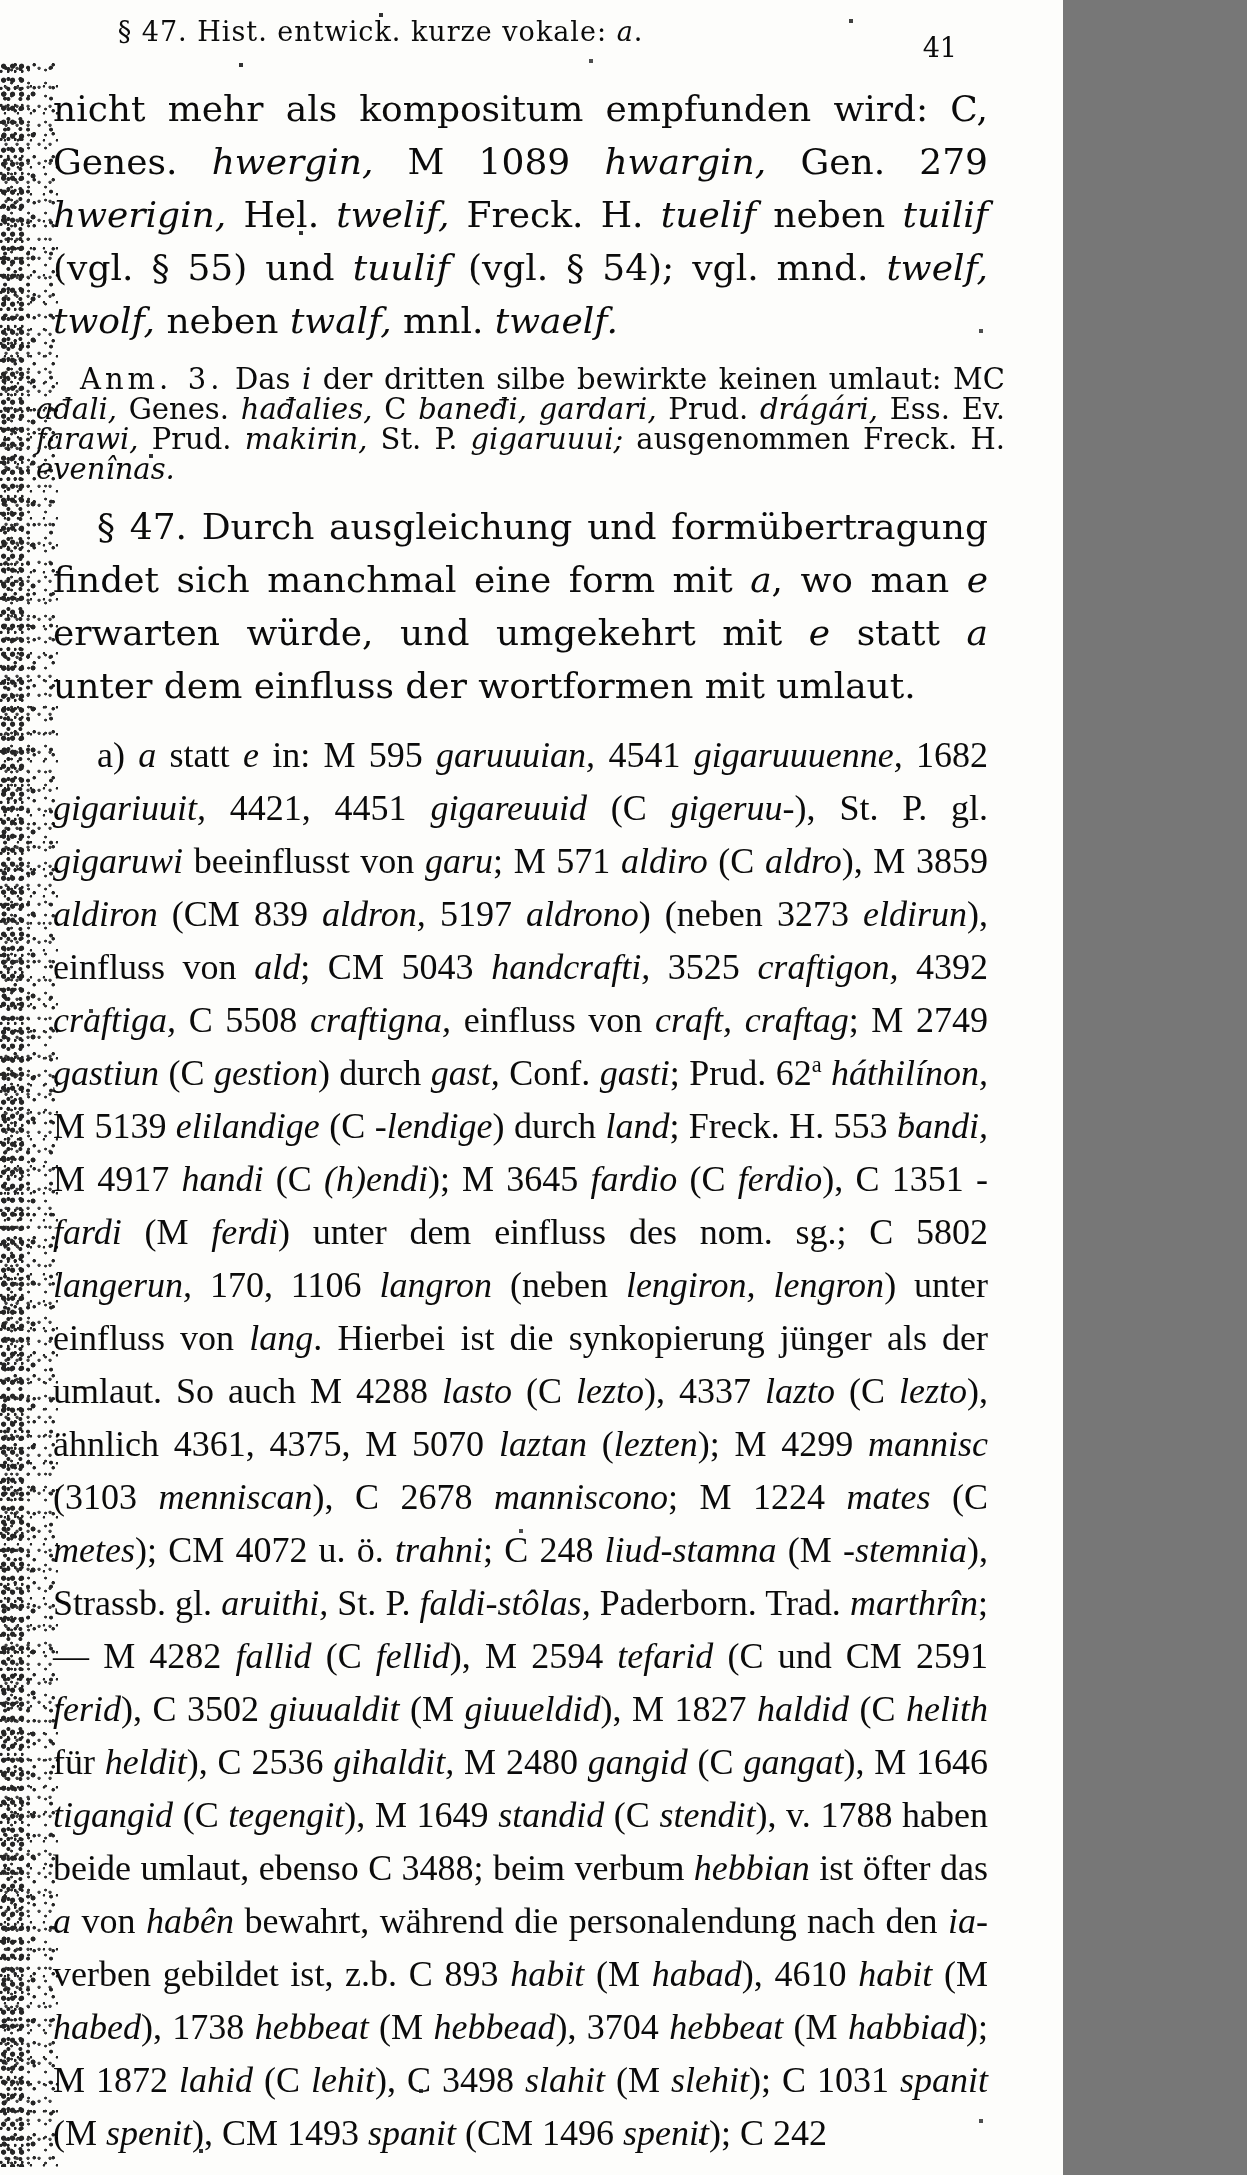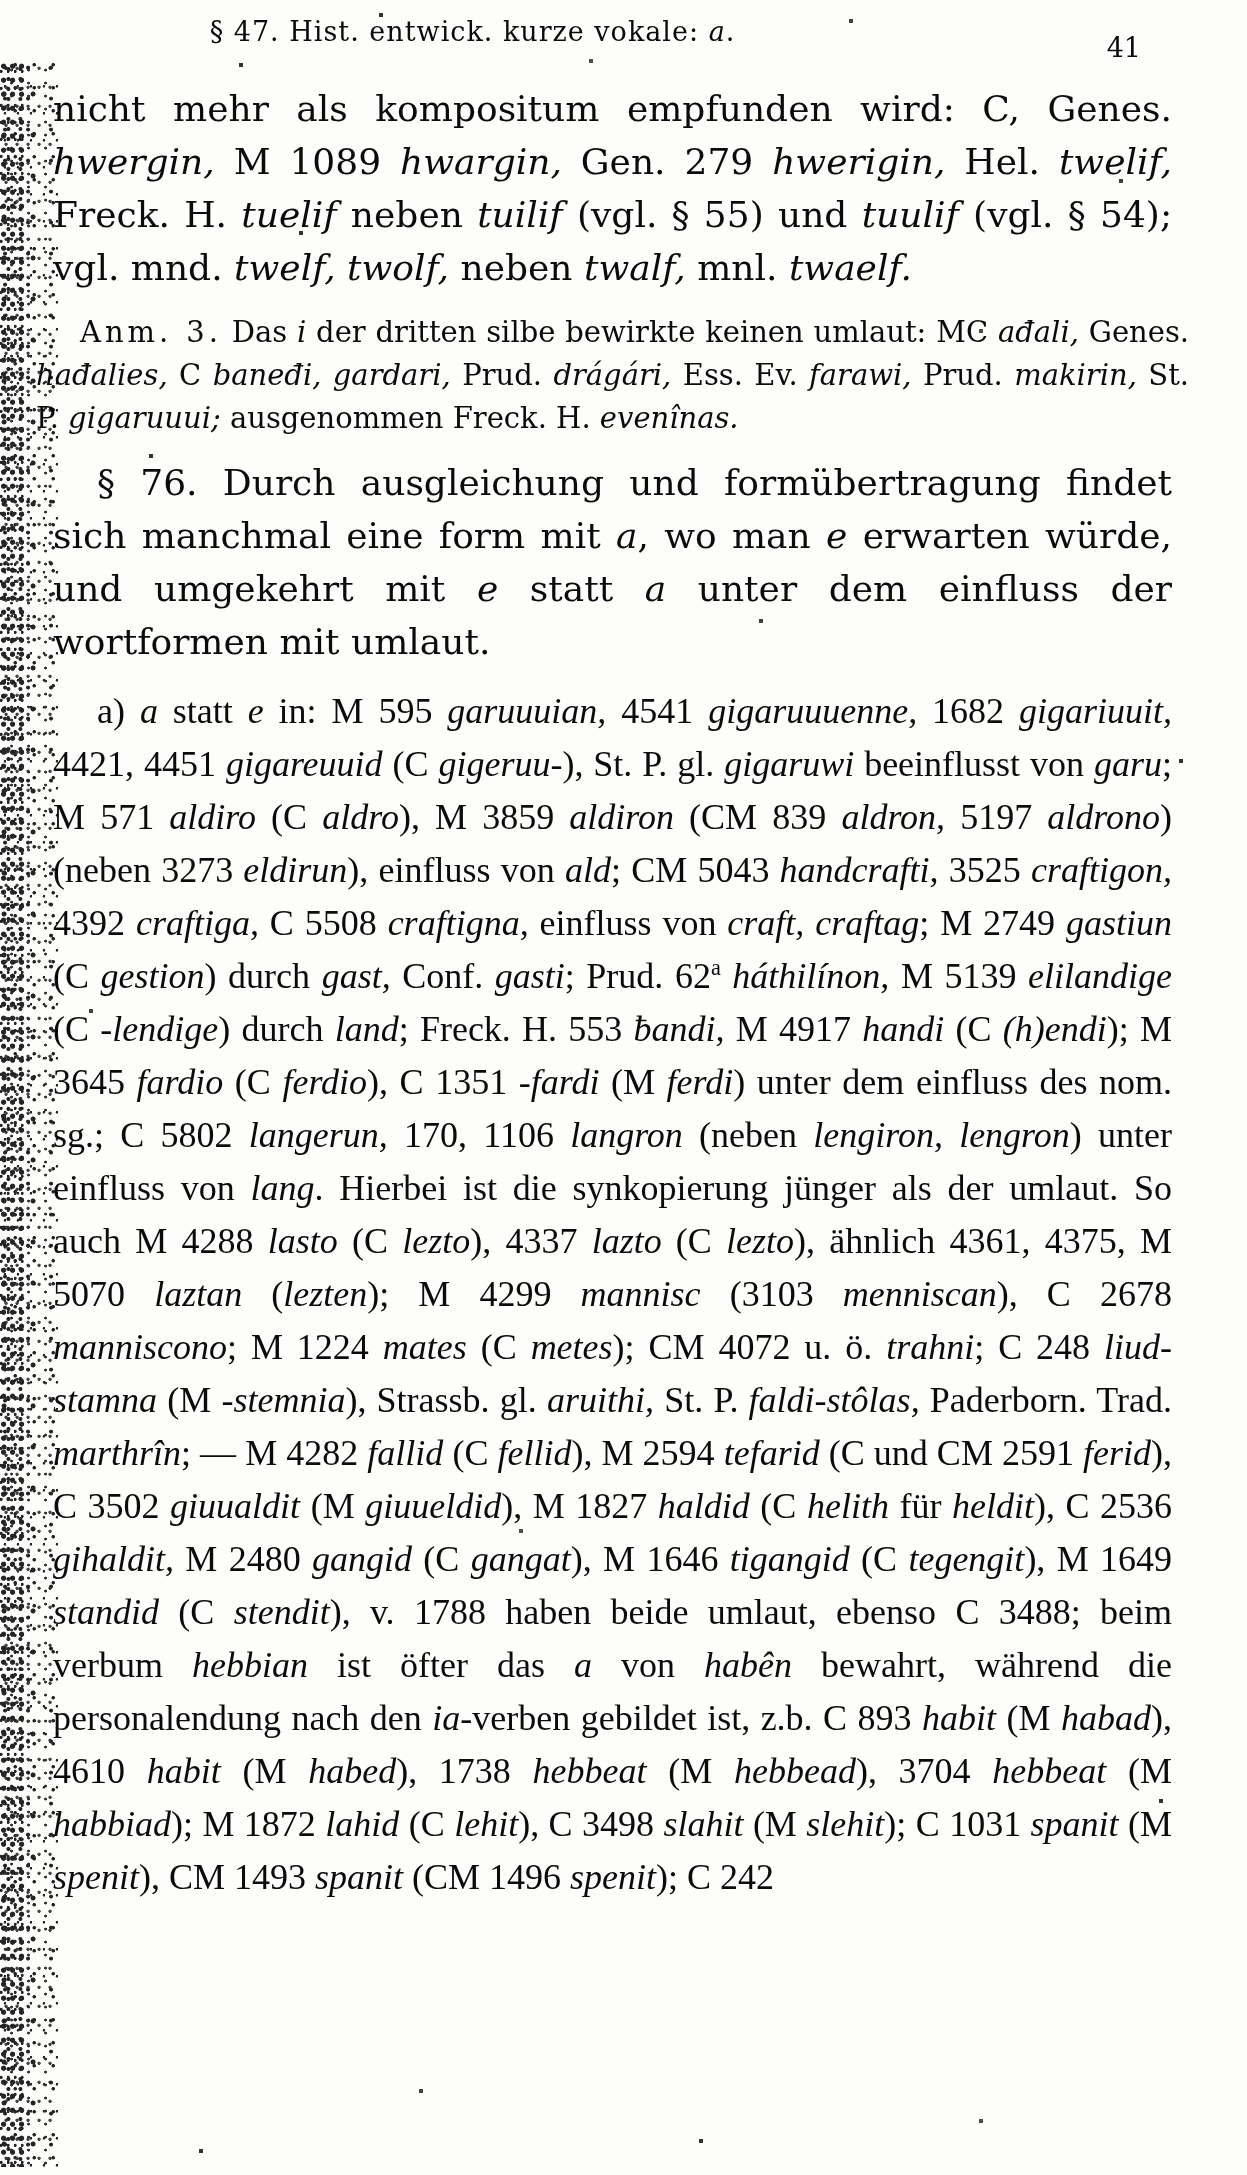--- a/index.html
+++ b/index.html
@@ -1,35 +1,35 @@
 <!DOCTYPE html>
 <html><head>
 <meta charset="utf-8">
 <style>
   html,body{margin:0;padding:0;background:#777;}
   .page{
     position:relative;
-    width:1247px;height:2175px;
+    width:1063px;height:2175px;
     background:#fdfdfb;
     color:#0b0b0b;
     font-family:"DejaVu Serif","Liberation Serif",serif;
     overflow:hidden;
     box-sizing:border-box;
     padding:16px 58px 0 36px;
   }
   
   .running-head{position:relative;height:44px;font-size:27px;margin-bottom:22px;}
   .head-title{position:absolute;left:50%;transform:translateX(-50%);margin-left:-140px;white-space:nowrap;letter-spacing:1px;}
   .page-num{position:absolute;right:48px;top:16px;}
   
   .para{font-size:36px;line-height:53px;text-align:justify;margin:17px;text-indent:44px;}
   .para.first{text-indent:0;}
   .para.s47{margin-top:10px;}
   .para.lista{margin-top:6px;font-family:Liberation Serif, serif;}
-  .note{font-size:29px;line-height:43px;text-align:justify;margin:14px 0 16px 0;text-indent:44px;}
+  .note{font-size:29px;line-height:30px;text-align:justify;margin:14px 0 16px 0;text-indent:44px;}
   .it{font-style:italic;}
   .sp{letter-spacing:4px;}
   .sup{vertical-align:super;font-size:0.62em;line-height:0;}
   
   .noise-left{
     position:absolute;left:0;top:62px;bottom:8px;width:58px;
     pointer-events:none;
     background-image:
       radial-gradient(circle at 22% 18%, #000 1.6px, transparent 2.3px),
       radial-gradient(circle at 68% 62%, #111 1.1px, transparent 1.8px),
@@ -70,18 +70,18 @@
   <header class="running-head">
     <span class="head-title"><span>§ 47. Hist. entwick. kurze vokale: </span><span class="it">a</span><span>.</span></span>
     <span class="page-num">41</span>
   </header>
 
   <main>
     <p class="para first"><span>nicht mehr als kompositum empfunden wird: C, Genes. </span><span class="it">hwergin,</span><span> M 1089 </span><span class="it">hwargin,</span><span> Gen. 279 </span><span class="it">hwerigin,</span><span> Hel. </span><span class="it">twelif,</span><span> Freck. H. </span><span class="it">tuelif</span><span> neben </span><span class="it">tuilif</span><span> (vgl. § 55) und </span><span class="it">tuulif</span><span> (vgl. § 54); vgl. mnd. </span><span class="it">twelf, twolf,</span><span> neben </span><span class="it">twalf,</span><span> mnl. </span><span class="it">twaelf.</span></p>
 
     <p class="note"><span class="sp">Anm. 3.</span><span> Das </span><span class="it">i</span><span> der dritten silbe bewirkte keinen umlaut: MC </span><span class="it">ađali,</span><span> Genes. </span><span class="it">hađalies,</span><span> C </span><span class="it">baneđi, gardari,</span><span> Prud. </span><span class="it">drágári,</span><span> Ess. Ev. </span><span class="it">farawi,</span><span> Prud. </span><span class="it">makirin,</span><span> St. P. </span><span class="it">gigaruuui;</span><span> ausgenommen Freck. H. </span><span class="it">evenînas.</span></p>
 
-    <p class="para s47"><span>§ 76. Durch ausgleichung und formübertragung findet sich manchmal eine form mit </span><span class="it">a</span><span>, wo man </span><span class="it">e</span><span> erwarten würde, und umgekehrt mit </span><span class="it">e</span><span> statt </span><span class="it">a</span><span> unter dem einfluss der wortformen mit umlaut.</span></p>
+    <p class="para s47"><span>§ 47. Durch ausgleichung und formübertragung findet sich manchmal eine form mit </span><span class="it">a</span><span>, wo man </span><span class="it">e</span><span> erwarten würde, und umgekehrt mit </span><span class="it">e</span><span> statt </span><span class="it">a</span><span> unter dem einfluss der wortformen mit umlaut.</span></p>
 
     <p class="para lista"><span>a) </span><span class="it">a</span><span> statt </span><span class="it">e</span><span> in: M 595 </span><span class="it">garuuuian,</span><span> 4541 </span><span class="it">gigaruuuenne,</span><span> 1682 </span><span class="it">gigariuuit,</span><span> 4421, 4451 </span><span class="it">gigareuuid</span><span> (C </span><span class="it">gigeruu-</span><span>), St. P. gl. </span><span class="it">gigaruwi</span><span> beeinflusst von </span><span class="it">garu</span><span>; M 571 </span><span class="it">aldiro</span><span> (C </span><span class="it">aldro</span><span>), M 3859 </span><span class="it">aldiron</span><span> (CM 839 </span><span class="it">aldron,</span><span> 5197 </span><span class="it">aldrono</span><span>) (neben 3273 </span><span class="it">eldirun</span><span>), einfluss von </span><span class="it">ald</span><span>; CM 5043 </span><span class="it">handcrafti,</span><span> 3525 </span><span class="it">craftigon,</span><span> 4392 </span><span class="it">craftiga,</span><span> C 5508 </span><span class="it">craftigna,</span><span> einfluss von </span><span class="it">craft, craftag</span><span>; M 2749 </span><span class="it">gastiun</span><span> (C </span><span class="it">gestion</span><span>) durch </span><span class="it">gast,</span><span> Conf. </span><span class="it">gasti</span><span>; Prud. 62</span><span class="sup">a</span><span> </span><span class="it">háthilínon,</span><span> M 5139 </span><span class="it">elilandige</span><span> (C </span><span class="it">-lendige</span><span>) durch </span><span class="it">land</span><span>; Freck. H. 553 </span><span class="it">ƀandi,</span><span> M 4917 </span><span class="it">handi</span><span> (C </span><span class="it">(h)endi</span><span>); M 3645 </span><span class="it">fardio</span><span> (C </span><span class="it">ferdio</span><span>), C 1351 </span><span class="it">-fardi</span><span> (M </span><span class="it">ferdi</span><span>) unter dem einfluss des nom. sg.; C 5802 </span><span class="it">langerun,</span><span> 170, 1106 </span><span class="it">langron</span><span> (neben </span><span class="it">lengiron, lengron</span><span>) unter einfluss von </span><span class="it">lang</span><span>. Hierbei ist die synkopierung jünger als der umlaut. So auch M 4288 </span><span class="it">lasto</span><span> (C </span><span class="it">lezto</span><span>), 4337 </span><span class="it">lazto</span><span> (C </span><span class="it">lezto</span><span>), ähnlich 4361, 4375, M 5070 </span><span class="it">laztan</span><span> (</span><span class="it">lezten</span><span>); M 4299 </span><span class="it">mannisc</span><span> (3103 </span><span class="it">menniscan</span><span>), C 2678 </span><span class="it">manniscono</span><span>; M 1224 </span><span class="it">mates</span><span> (C </span><span class="it">metes</span><span>); CM 4072 u. ö. </span><span class="it">trahni</span><span>; C 248 </span><span class="it">liud-stamna</span><span> (M </span><span class="it">-stemnia</span><span>), Strassb. gl. </span><span class="it">aruithi,</span><span> St. P. </span><span class="it">faldi-stôlas,</span><span> Paderborn. Trad. </span><span class="it">marthrîn</span><span>; — M 4282 </span><span class="it">fallid</span><span> (C </span><span class="it">fellid</span><span>), M 2594 </span><span class="it">tefarid</span><span> (C und CM 2591 </span><span class="it">ferid</span><span>), C 3502 </span><span class="it">giuualdit</span><span> (M </span><span class="it">giuueldid</span><span>), M 1827 </span><span class="it">haldid</span><span> (C </span><span class="it">helith</span><span> für </span><span class="it">heldit</span><span>), C 2536 </span><span class="it">gihaldit,</span><span> M 2480 </span><span class="it">gangid</span><span> (C </span><span class="it">gangat</span><span>), M 1646 </span><span class="it">tigangid</span><span> (C </span><span class="it">tegengit</span><span>), M 1649 </span><span class="it">standid</span><span> (C </span><span class="it">stendit</span><span>), v. 1788 haben beide umlaut, ebenso C 3488; beim verbum </span><span class="it">hebbian</span><span> ist öfter das </span><span class="it">a</span><span> von </span><span class="it">habên</span><span> bewahrt, während die personalendung nach den </span><span class="it">ia</span><span>-verben gebildet ist, z.b. C 893 </span><span class="it">habit</span><span> (M </span><span class="it">habad</span><span>), 4610 </span><span class="it">habit</span><span> (M </span><span class="it">habed</span><span>), 1738 </span><span class="it">hebbeat</span><span> (M </span><span class="it">hebbead</span><span>), 3704 </span><span class="it">hebbeat</span><span> (M </span><span class="it">habbiad</span><span>); M 1872 </span><span class="it">lahid</span><span> (C </span><span class="it">lehit</span><span>), C 3498 </span><span class="it">slahit</span><span> (M </span><span class="it">slehit</span><span>); C 1031 </span><span class="it">spanit</span><span> (M </span><span class="it">spenit</span><span>), CM 1493 </span><span class="it">spanit</span><span> (CM 1496 </span><span class="it">spenit</span><span>); C 242</span></p>
   </main>
 
 </div>
 
 </body></html>

